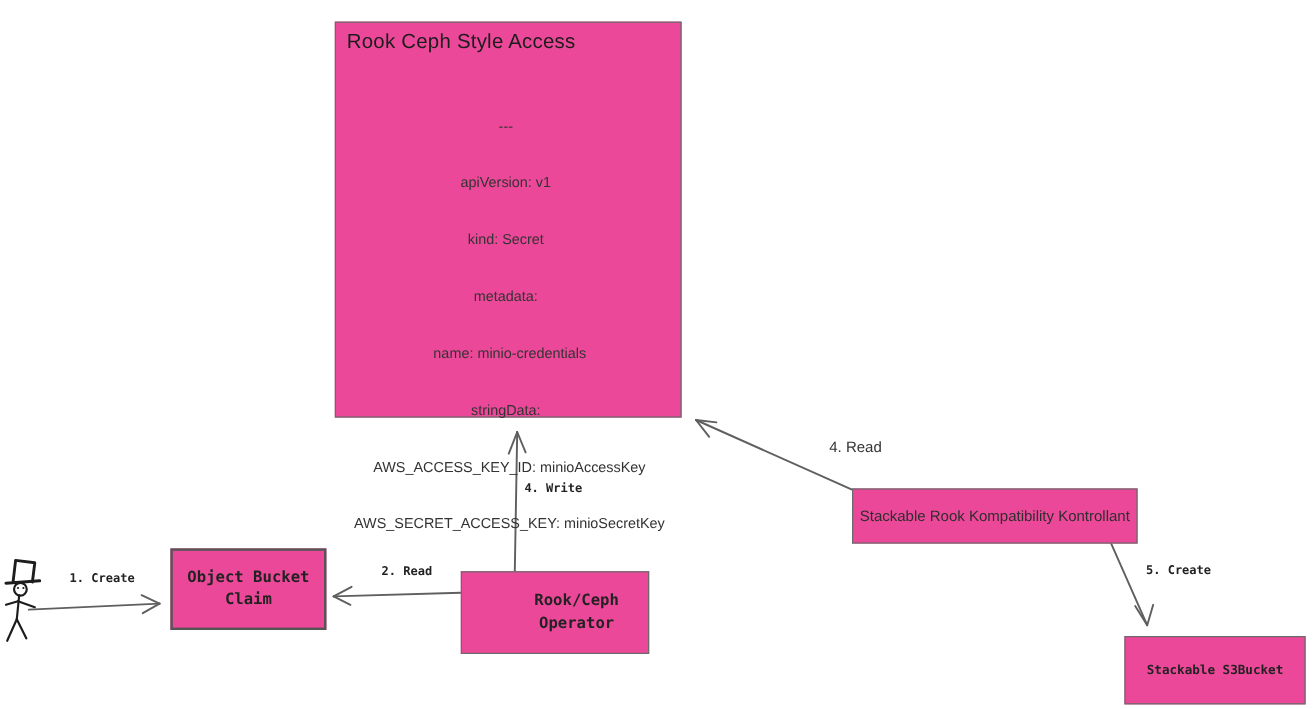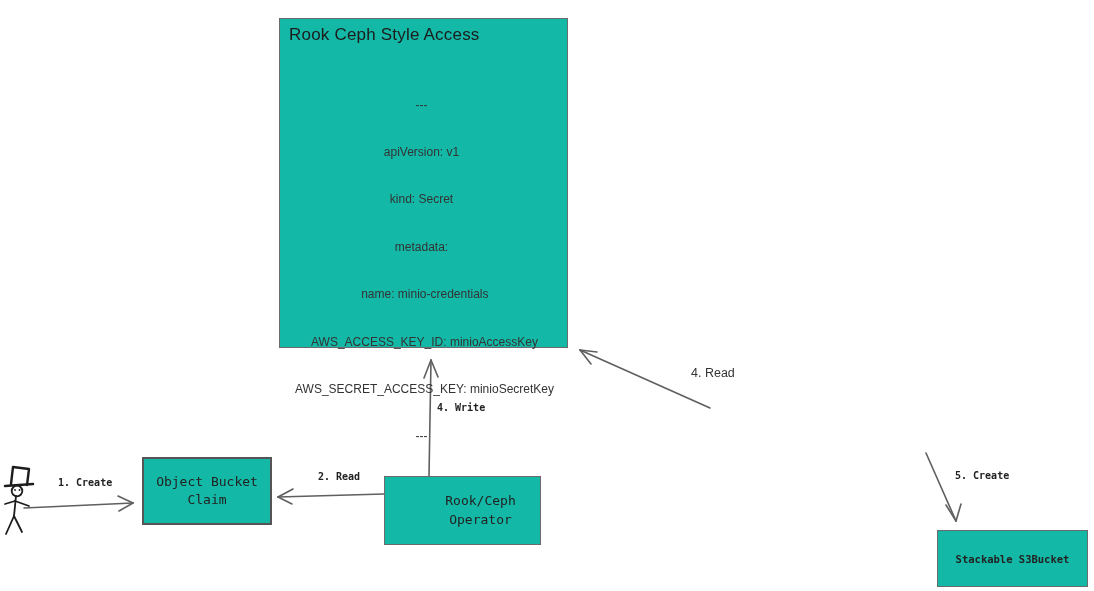--- a/index.html
+++ b/index.html
@@ -9,21 +9,21 @@
     font-family: "Liberation Sans", sans-serif;
     position: relative;
     overflow: hidden;
   }
   #canvas { position: absolute; left: 0; top: 0; width: 1094px; height: 591px; }
   svg.overlay { position: absolute; left: 0; top: 0; width: 1094px; height: 591px; }
 
   .box {
     position: absolute;
     border: 1.6px solid #6b6b6b;
-    background: #14b8a6;
+    background: #ec4899;
     box-sizing: border-box;
     display: flex;
     align-items: center;
     justify-content: center;
     text-align: center;
   }
   .mono { font-family: "DejaVu Sans Mono", "Liberation Mono", monospace; }
 
   
   #rook-box { left: 279px; top: 18px; width: 289px; height: 330px; display: block; }
@@ -33,21 +33,21 @@
   }
   .yaml {
     position: absolute; left: 9px; top: 47px;
     font-size: 12px; line-height: 15.8px;
     color: #333333; white-space: pre;
   }
 
   
   #obc-box { left: 142px; top: 457px; width: 130px; height: 68px; border-width: 2px; border-color: #555; }
   .node-label-mono {
-    font-size: 13px; font-weight: 400; color: #222;
+    font-size: 13px; font-weight: 700; color: #222;
     white-space: pre-line; line-height: 1.4;
   }
 
   
   #operator-box { left: 384px; top: 476px; width: 157px; height: 69px; padding-left: 36px; }
 
   
   #kontrollant-box { left: 710px; top: 407px; width: 238px; height: 46px; }
   .node-label-sans { font-size: 12.5px; color: #2e2e2e; white-space: nowrap; }
 
@@ -119,20 +119,21 @@
   </svg>
 
   <div class="box" id="rook-box">
     <div class="rook-title">Rook Ceph Style Access</div>
     <div class="yaml">
       <div>---</div>
       <div>apiVersion: v1</div>
       <div>kind: Secret</div>
       <div>metadata:</div>
       <div>  name: minio-credentials</div>
+      <div>stringData:</div>
       <div>  AWS_ACCESS_KEY_ID: minioAccessKey</div>
       <div>  AWS_SECRET_ACCESS_KEY: minioSecretKey</div>
       <div>---</div>
       <div>apiVersion: v1</div>
       
       
       
       
       
       
@@ -141,20 +142,23 @@
 
   <div class="box" id="obc-box">
     <span class="mono node-label-mono">Object Bucket
 Claim</span>
   </div>
 
   <div class="box" id="operator-box">
     <span class="mono node-label-mono">Rook/Ceph Operator</span>
   </div>
 
+  <div class="box" id="kontrollant-box">
+    <span class="node-label-sans">Stackable Rook Kompatibility Kontrollant</span>
+  </div>
 
   <div class="box" id="s3bucket-box">
     <span class="mono node-label-mono-sm">Stackable S3Bucket</span>
   </div>
 
   <div class="edge-label mono" style="left:58px;  top:477px;">1. Create</div>
   <div class="edge-label mono" style="left:306px; top:471px;margin-left:12px;">2. Read</div>
   <div class="edge-label mono" style="left:437px; top:402px;">4. Write</div>
   <div class="edge-label sans" style="left:648px; top:366px;">4. Read</div>
   <div class="edge-label mono" style="left:955px; top:470px;">5. Create</div>

